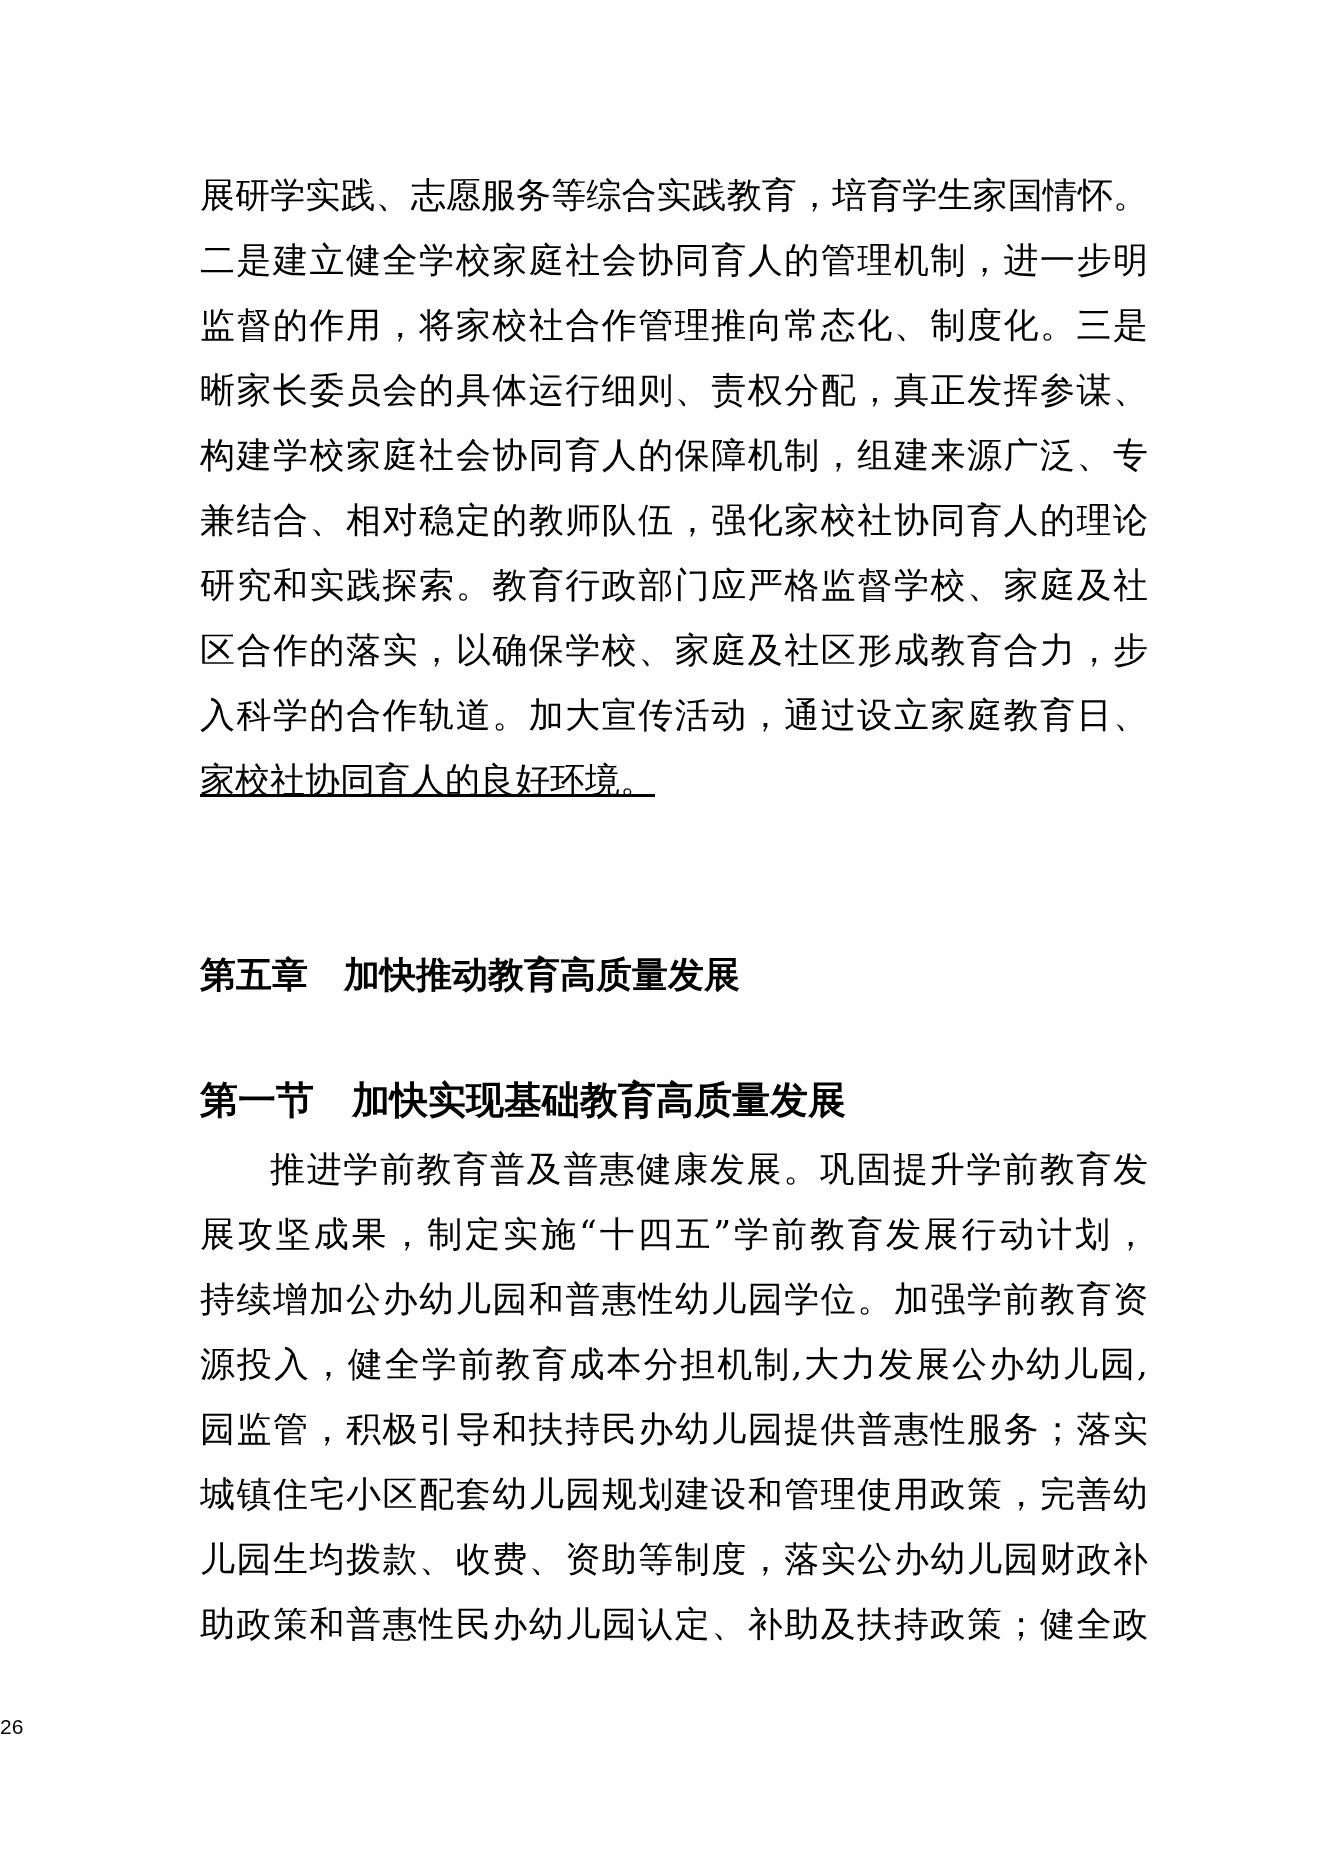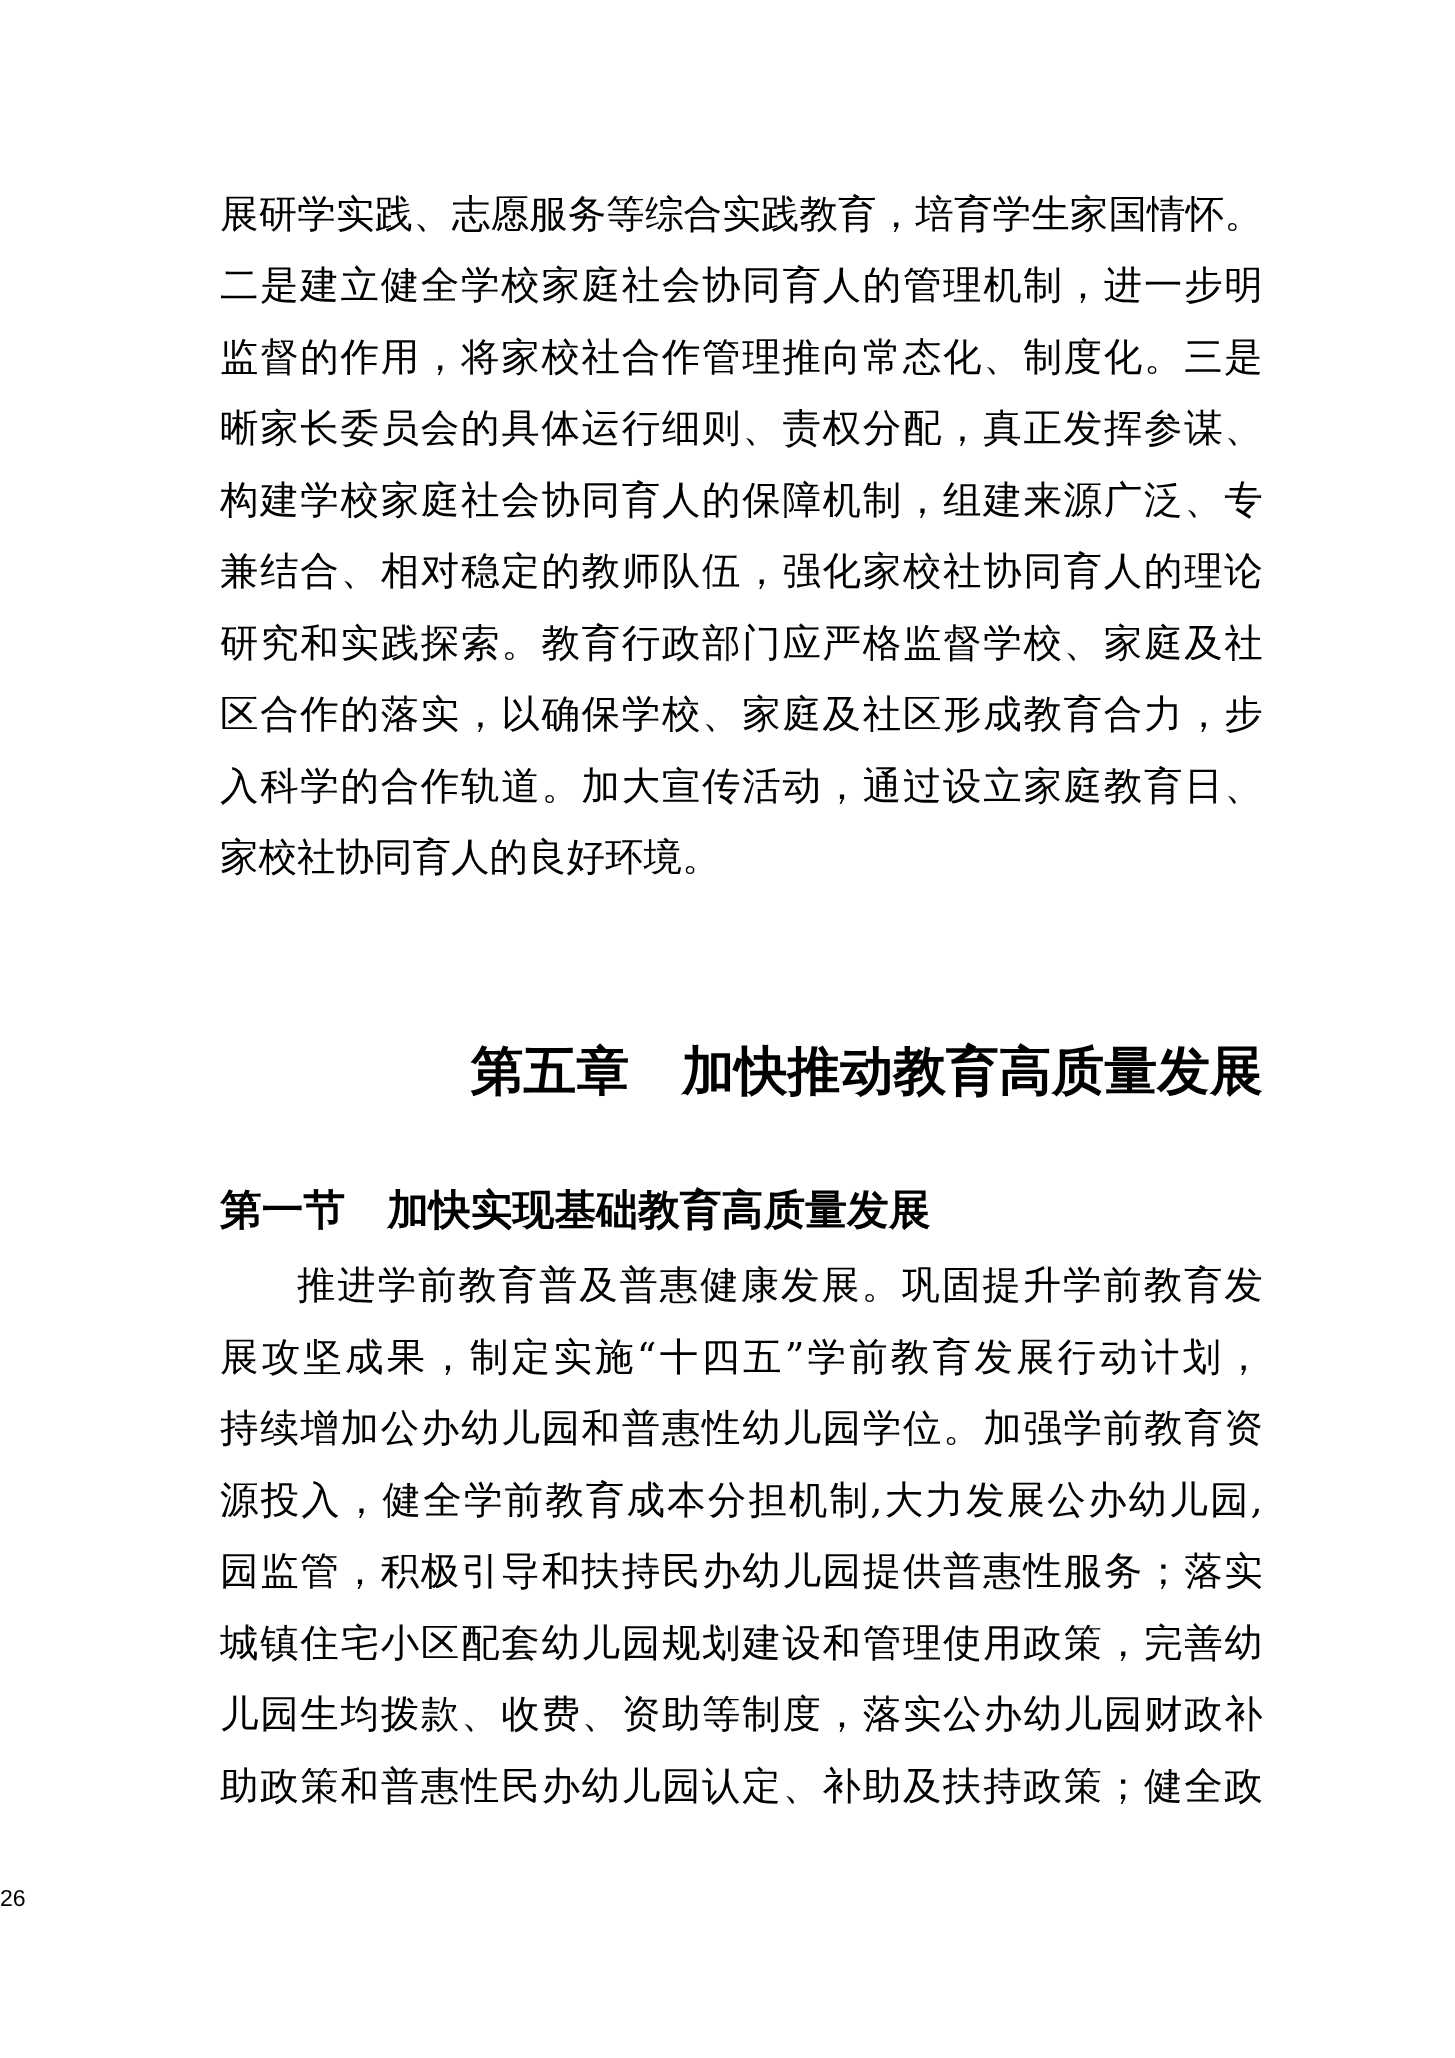--- a/index.html
+++ b/index.html
@@ -23,37 +23,38 @@
     font-size: 35px;
     letter-spacing: 0;
     text-align: justify;
     text-align-last: justify;
     white-space: nowrap;
     overflow: visible;
   }
   .para .line.lastline {
     text-align: right;
     text-align-last: left;
+    text-decoration: underline;
   }
   .para .line.indent {
     text-indent: 70px;
   }
   #para1 { top: 163px; }
   #para2 { top: 1137px; }
   .chapter-heading {
     position: absolute;
     top: 951px;
     left: 200px;
     width: 948px;
     height: 48px;
     line-height: 48px;
     font-family: "Liberation Sans", sans-serif;
     font-weight: 700;
-    font-size: 48px;
-    text-align: right;
+    font-size: 36px;
+    text-align: left;
     white-space: nowrap;
   }
   .section-heading {
     position: absolute;
     top: 1078px;
     left: 200px;
     width: 948px;
     height: 44px;
     line-height: 44px;
     font-family: "DejaVu Serif", serif;

